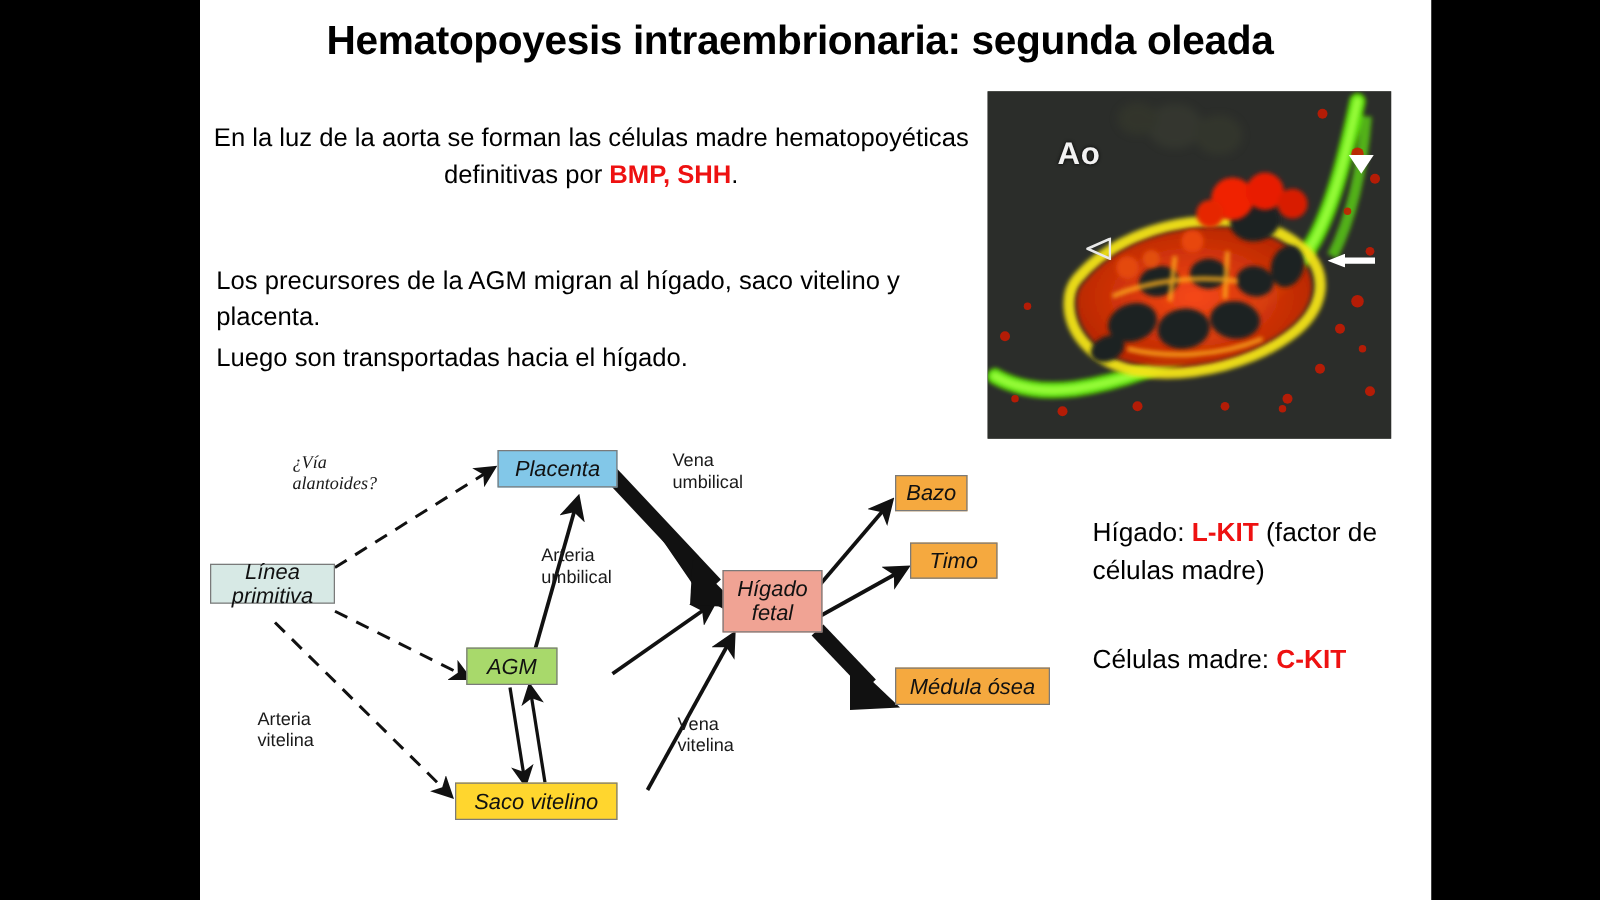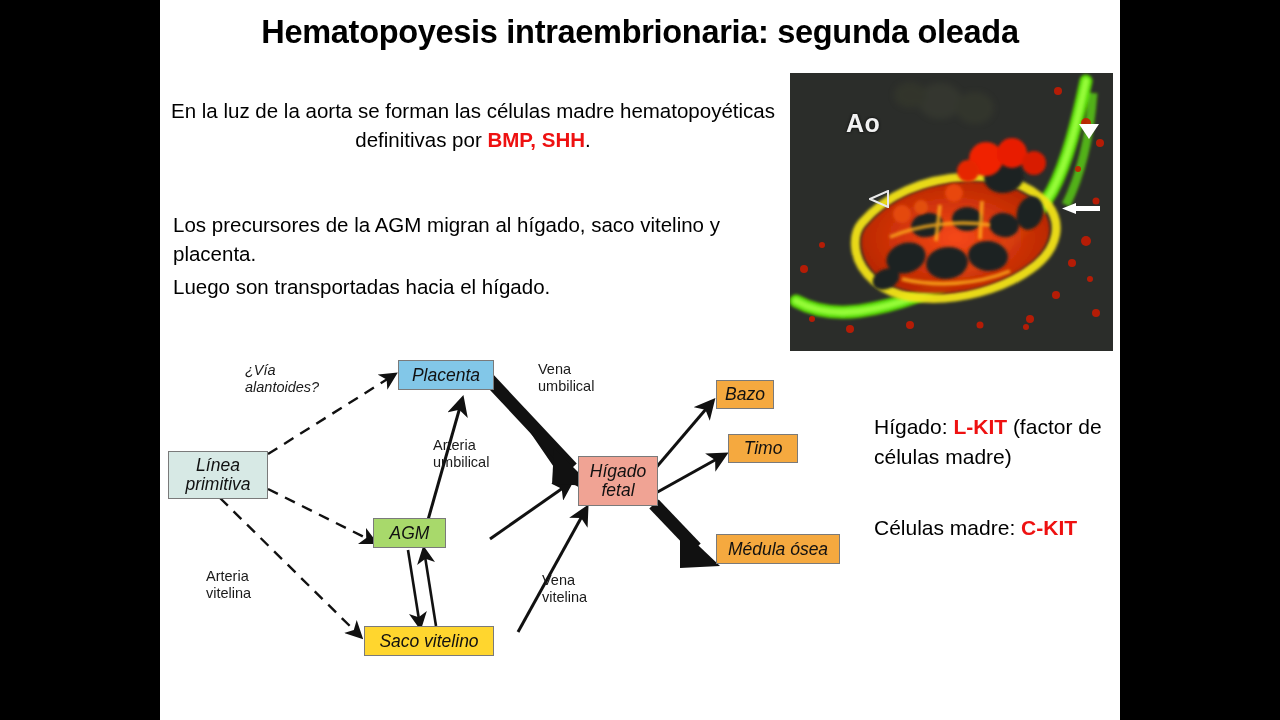--- a/index.html
+++ b/index.html
@@ -30,20 +30,21 @@
   .letterbox.right { left: 1120px; width: 160px; }
 
   #slide-canvas {
     position: absolute;
     left: 160px;
     top: 0;
     width: 960px;
     height: 720px;
     background: #ffffff;
     overflow: hidden;
+    padding-left: 25px;
   }
 
   
   .slide-title {
     position: absolute;
     left: 8px;
     top: 14px;
     width: 944px;
     text-align: center;
     font-size: 32.5px;
@@ -331,21 +332,21 @@
         <path d="M386 96 L424 134 L384 132 Z" fill="#111111"></path>
 
         <path d="M486 118 L544 50" stroke="#111" stroke-width="3" fill="none" marker-end="url(#mk-thin)"></path>
 
         <path d="M486 142 L556 103" stroke="#111" stroke-width="3" fill="none" marker-end="url(#mk-thin)"></path>
 
         <path d="M486 152 L528 196" stroke="#111" stroke-width="13" stroke-linecap="butt" fill="none"></path>
         <path d="M512 176 L552 214 L512 216 Z" fill="#111111"></path>
       </svg>
 
-      <div class="node" style="left:0px; top:99px; width:100px; height:48px; background:#d7e9e5;">
+      <div class="node" style="left:0px; top:99px; width:100px; height:32px; background:#d7e9e5;">
         <span>Línea
 primitiva</span>
       </div>
 
       <div class="node" style="left:230px; top:8px; width:96px; height:30px; background:#82c7e8;">
         <span>Placenta</span>
       </div>
 
       <div class="node" style="left:205px; top:166px; width:73px; height:30px; background:#a8d96b;">
         <span>AGM</span>
@@ -365,21 +366,21 @@
       </div>
 
       <div class="node" style="left:560px; top:82px; width:70px; height:29px; background:#f5a93f;">
         <span>Timo</span>
       </div>
 
       <div class="node" style="left:548px; top:182px; width:124px; height:30px; background:#f5a93f;">
         <span>Médula ósea</span>
       </div>
 
-      <div class="edge-label italic" style="left:77px; top:10px;">¿Vía
+      <div class="edge-label italic" style="left:66px; top:10px;font-family:Liberation Serif, serif;">¿Vía
 alantoides?</div>
 
       <div class="edge-label" style="left:265px; top:85px;">Arteria
 umbilical</div>
 
       <div class="edge-label" style="left:370px; top:9px;">Vena
 umbilical</div>
 
       <div class="edge-label" style="left:38px; top:216px;">Arteria
 vitelina</div>

